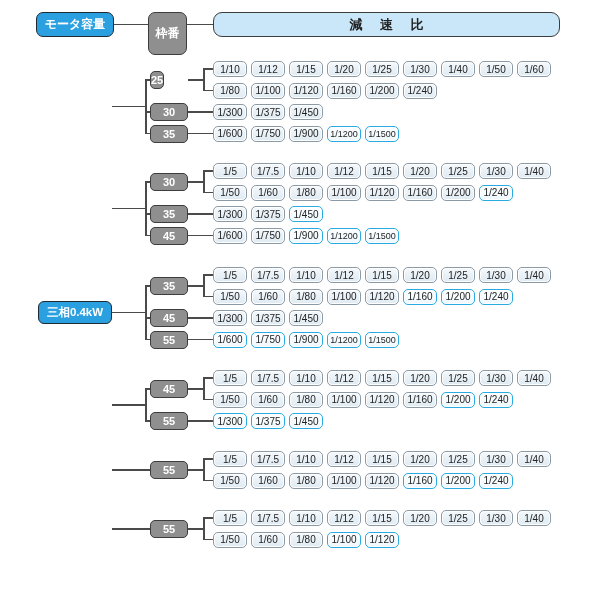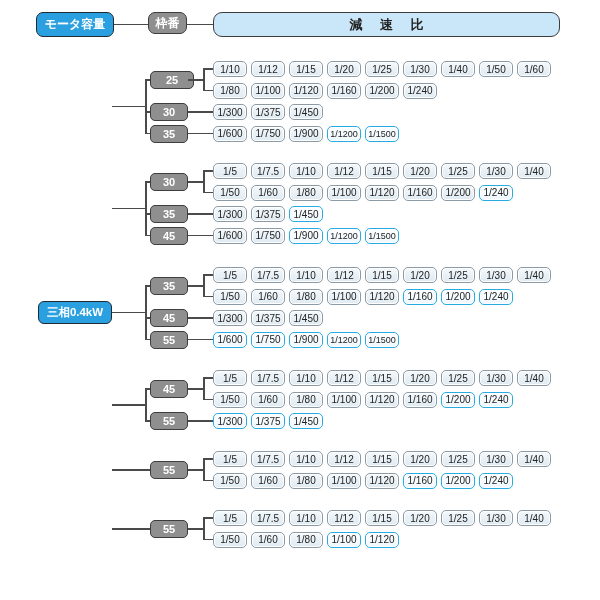--- a/index.html
+++ b/index.html
@@ -3,21 +3,21 @@
 <meta charset="utf-8">
 <style>
   html,body{margin:0;padding:0;background:#fff;}
   .canvas{position:relative;width:600px;height:600px;background:#ffffff;
     font-family:"Liberation Sans",sans-serif;overflow:hidden;}
   .ln{position:absolute;background:var(--line,#4a4a4a);}
   .hbox,.mbox,.fbox,.rbox{position:absolute;box-sizing:border-box;display:flex;
     align-items:center;justify-content:center;white-space:nowrap;}
   .motor-h{left:36px;top:12px;width:78px;height:25px;background:var(--motor-fill,#2ba0e0);
     color:#fff;border:1.5px solid #1f2a33;border-radius:7px;font-size:12px;font-weight:bold;}
-  .frame-h{left:148px;top:12px;width:39px;height:22px;background:var(--frame-fill,#8f8f8f);
+  .frame-h{left:148px;top:12px;width:39px;height:43px;background:var(--frame-fill,#8f8f8f);
     color:#fff;border:1.5px solid #3d3d3d;border-radius:7px;font-size:12px;font-weight:bold;}
   .ratio-h{left:213px;top:12px;width:347px;height:25px;background:var(--ratio-header-fill,#c9e7f8);
     color:#222;border:1.5px solid #3d3d3d;border-radius:9px;font-size:13px;font-weight:bold;
     letter-spacing:7px;text-indent:7px;}
   .hline1{left:114px;top:23.5px;width:34px;height:1.5px;}
   .hline2{left:187px;top:23.5px;width:26px;height:1.5px;}
   .mbox{background:var(--motor-fill,#2ba0e0);color:#fff;border:1.5px solid #1f2a33;
     border-radius:6px;font-size:11.5px;font-weight:bold;}
   .fbox{background:var(--frame-fill,#8f8f8f);color:#fff;border:1.5px solid #3d3d3d;
     border-radius:5px;font-size:11px;font-weight:bold;}
@@ -36,21 +36,21 @@
 <body>
 
 <div class="canvas">
   <div class="hbox motor-h">モータ容量</div>
   <div class="ln hline1"></div>
   <div class="hbox frame-h">枠番</div>
   <div class="ln hline2"></div>
   <div class="hbox ratio-h">減 速 比</div>
 
   <div id="tree" style="position:absolute;left:0;top:0;width:600px;height:600px;">
-      <div class="fbox" style="left: 150px; top: 70.75px; width: 44px; height: 18px; text-align: right;">25</div>
+      <div class="fbox" style="left: 150px; top: 70.75px; width: 14px; height: 18px; text-align: right;">25</div>
       <div class="ln" style="left: 188px; top: 79px; width: 16.75px; height: 1.5px;"></div>
       <div class="ln" style="left: 203.25px; top: 68.25px; width: 1.5px; height: 23px;"></div>
       <div class="ln" style="left: 204px; top: 68.25px; width: 9px; height: 1.5px;"></div>
       <div class="ln" style="left: 204px; top: 89.75px; width: 9px; height: 1.5px;"></div>
       <div class="rbox" style="left: 213px; top: 61px; width: 34px; height: 16px;">1/10</div>
       <div class="rbox" style="left: 251px; top: 61px; width: 34px; height: 16px;">1/12</div>
       <div class="rbox" style="left: 289px; top: 61px; width: 34px; height: 16px;">1/15</div>
       <div class="rbox" style="left: 327px; top: 61px; width: 34px; height: 16px;">1/20</div>
       <div class="rbox" style="left: 365px; top: 61px; width: 34px; height: 16px;">1/25</div>
       <div class="rbox" style="left: 403px; top: 61px; width: 34px; height: 16px;">1/30</div>

